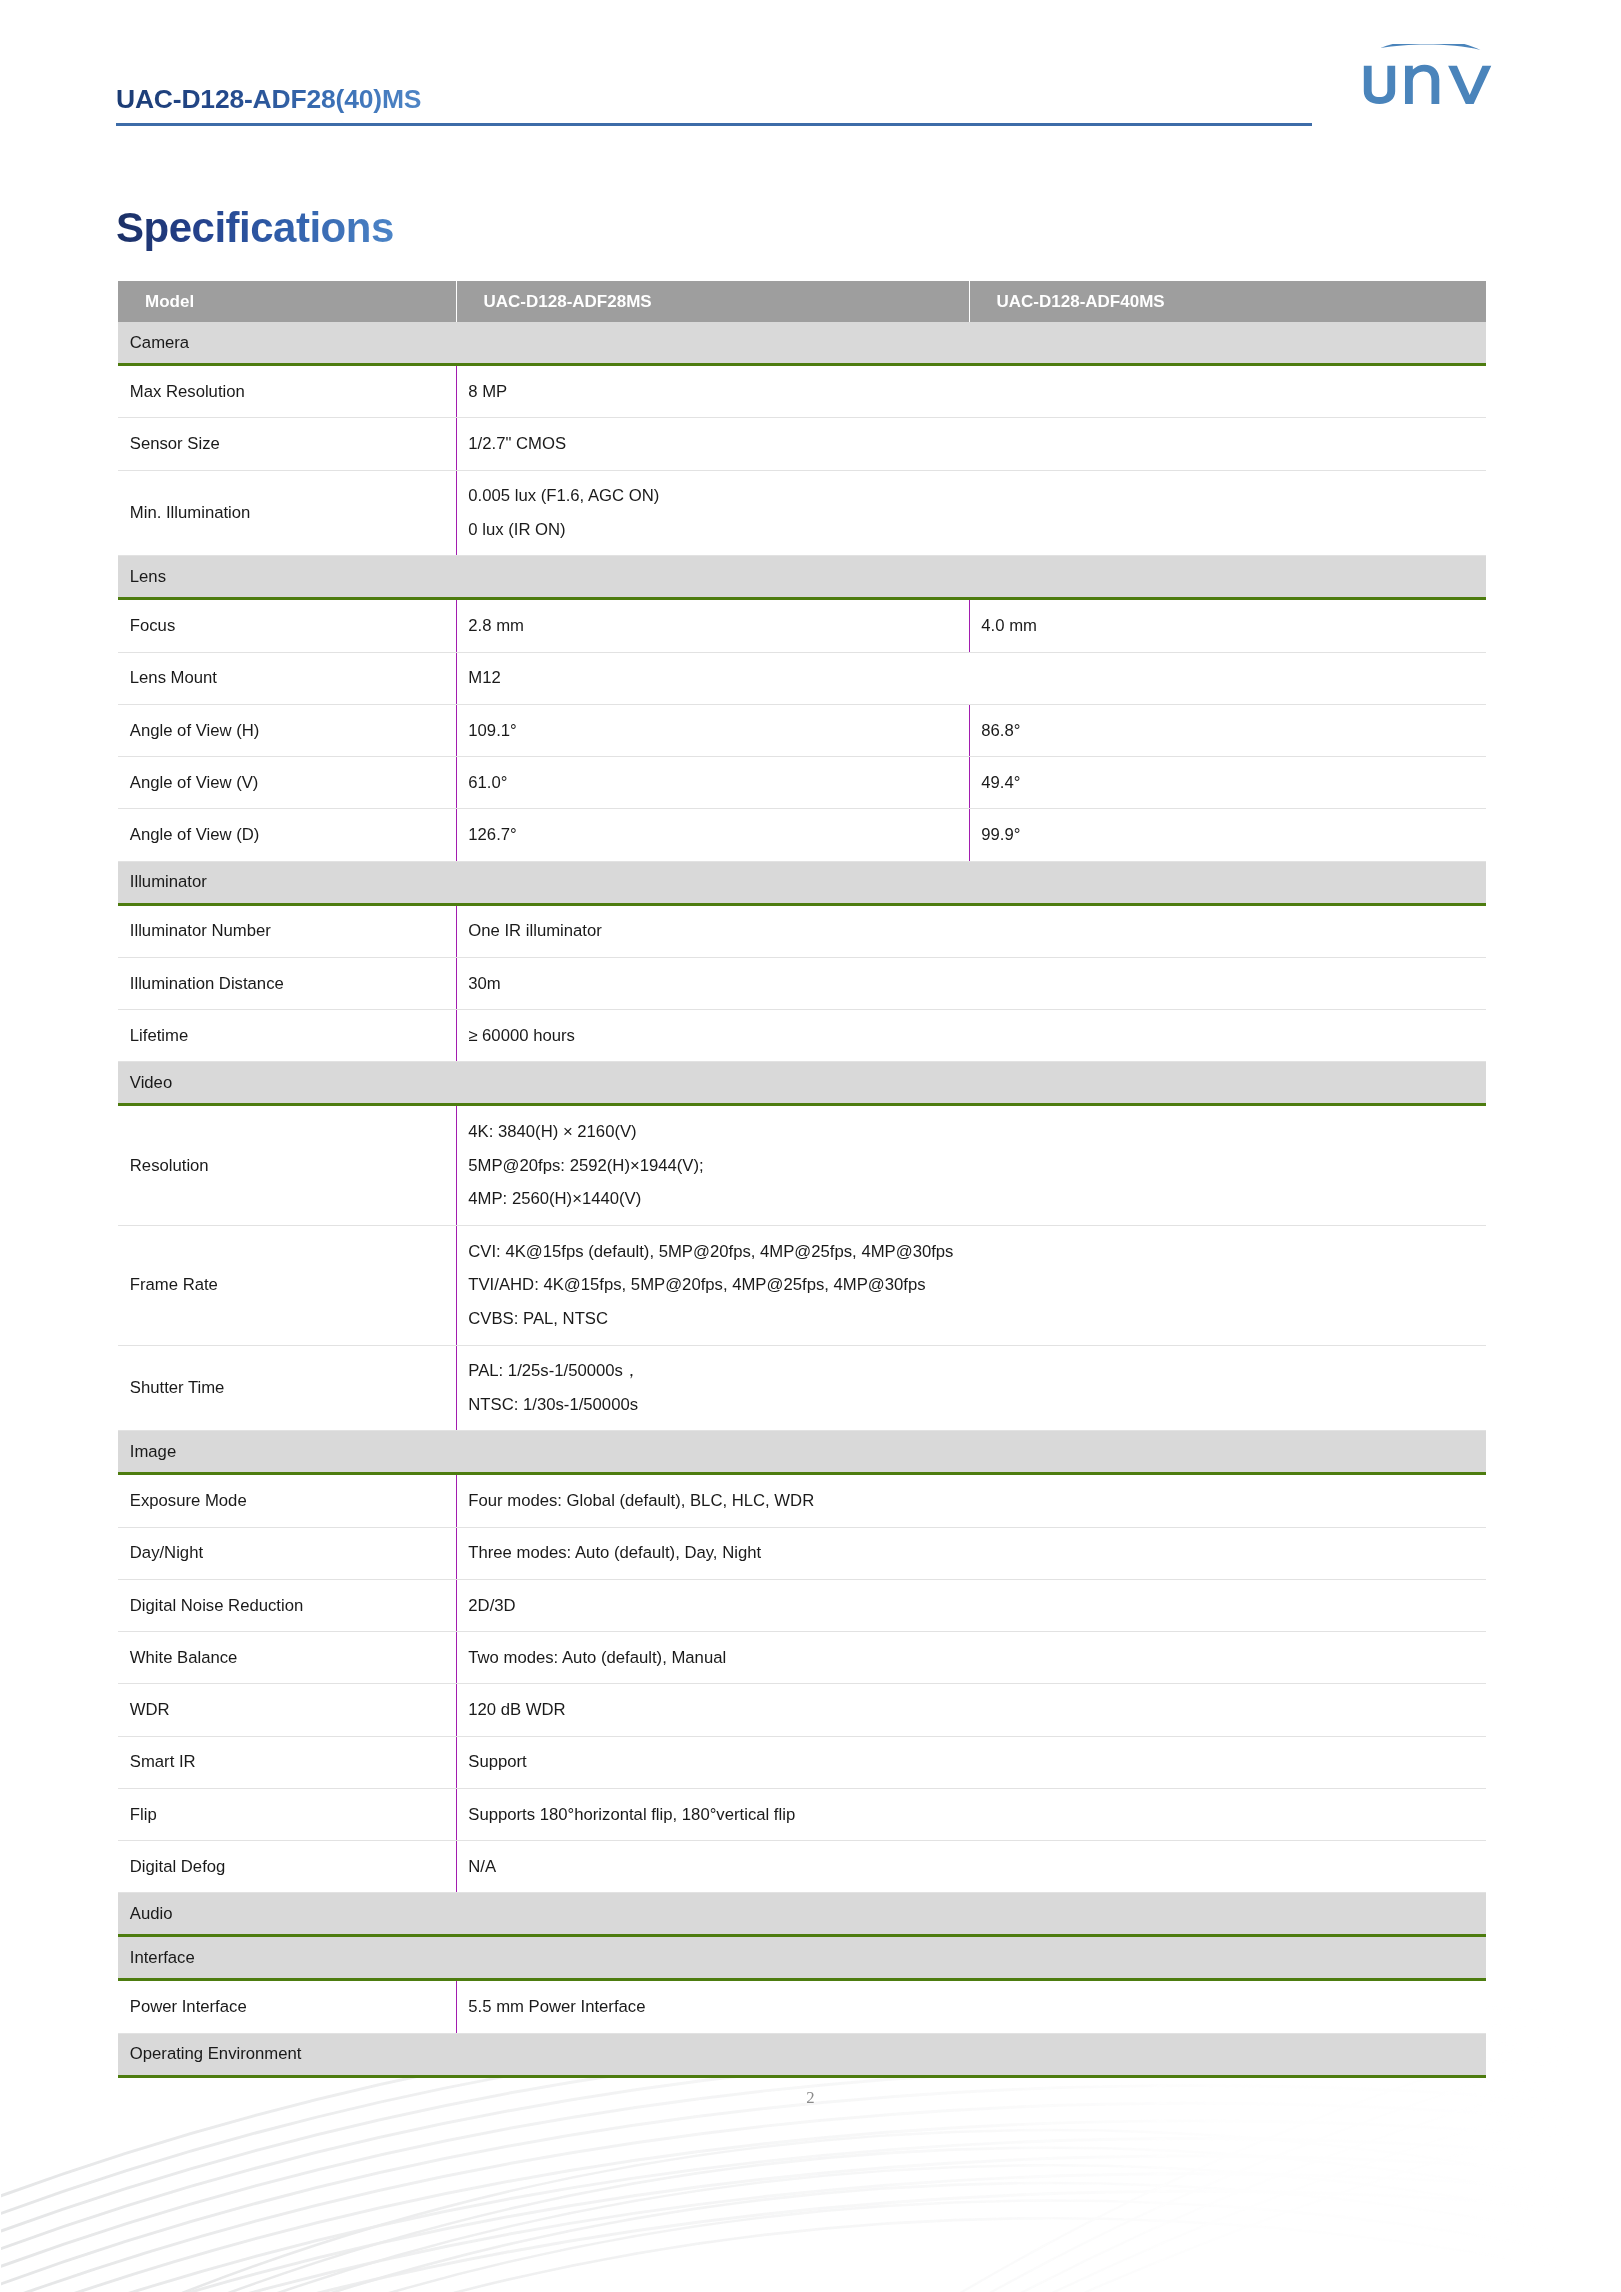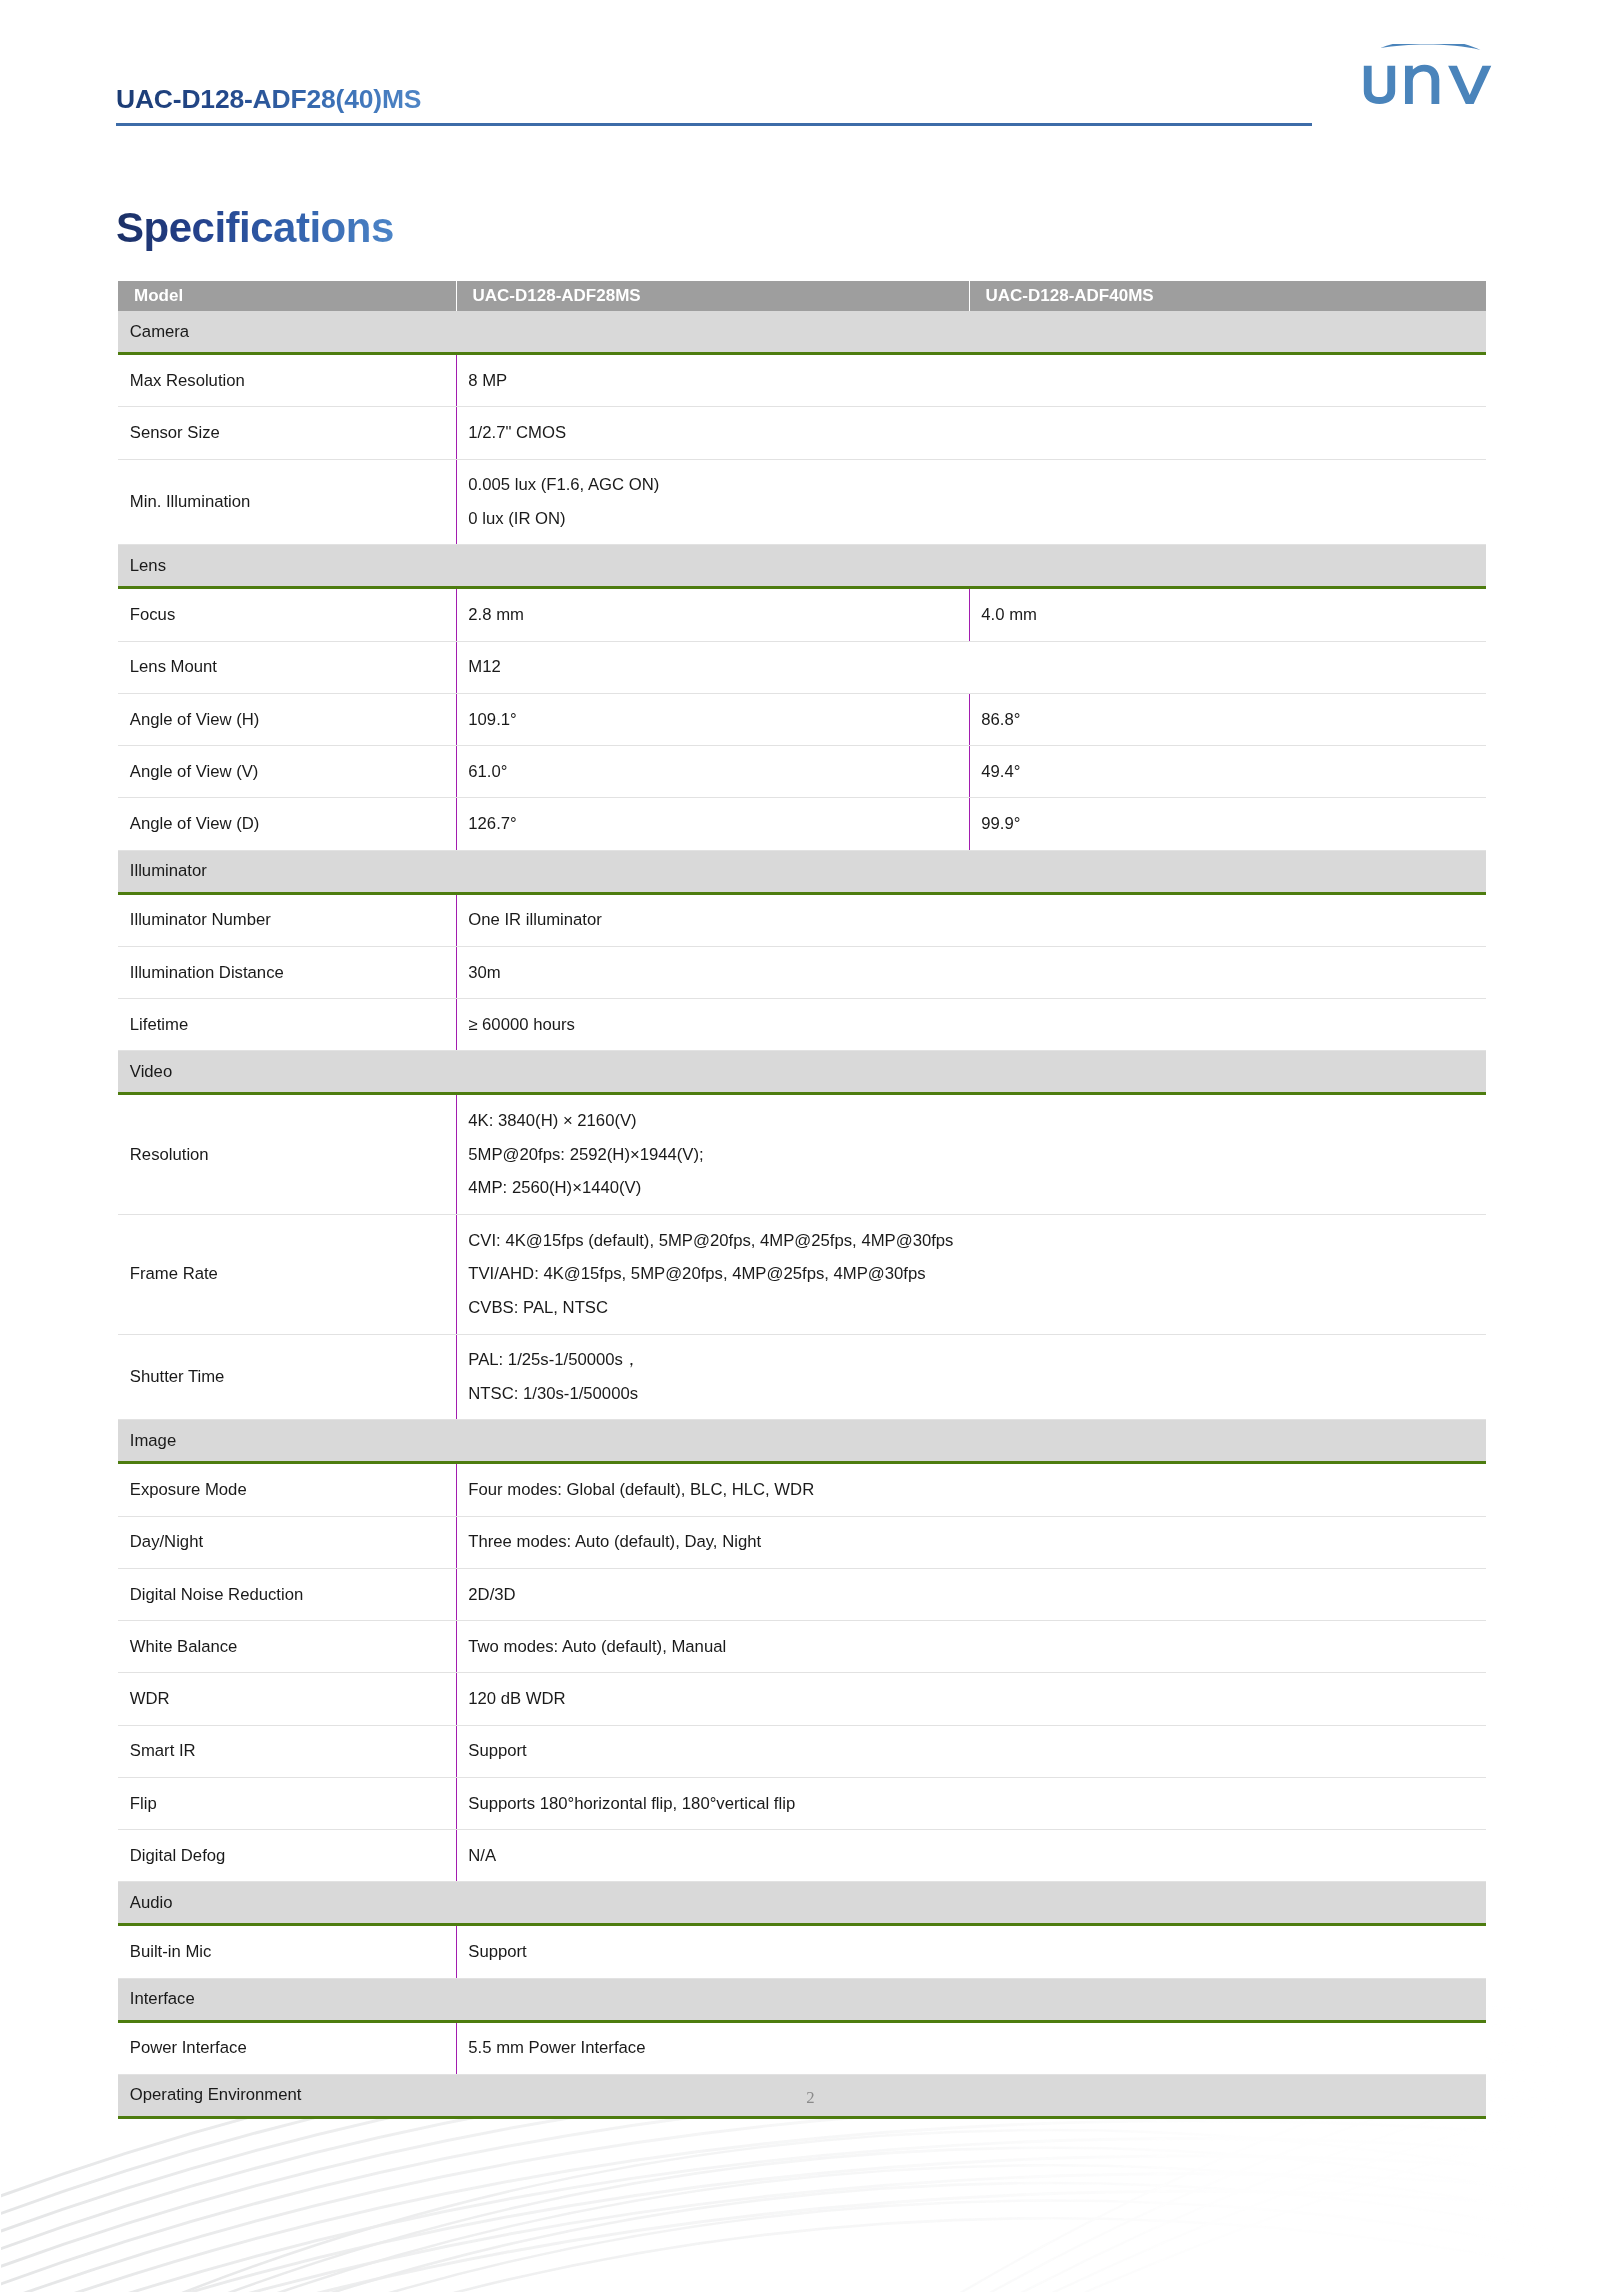--- a/index.html
+++ b/index.html
@@ -109,22 +109,22 @@
     text-align: left;
     font-weight: normal;
   }
 
   
   tr.thead-row th {
     background: #9e9e9e;
     color: #ffffff;
     font-weight: bold;
     font-size: 17px;
-    height: 30px;
-    padding: 0 16px;
+    height: 41px;
+    padding: 0 27px;
     border-right: 1px solid #ffffff;
   }
   tr.thead-row th:last-child { border-right: none; }
 
   
   tr.section-row td {
     background: #d9d9d9;
     height: 41px;
     padding: 0 11.8px;
     font-size: 16.7px;
@@ -412,26 +412,20 @@
         </tr>
         <tr class="data-row">
           <td class="label-cell">Digital Defog</td>
           <td class="value-cell" colspan="2">
             <span class="multiline-line">N/A</span>
           </td>
         </tr>
         <tr class="section-row">
           <td colspan="3">Audio</td>
         </tr>
-        <tr class="data-row">
-          <td class="label-cell">Built-in Mic</td>
-          <td class="value-cell" colspan="2">
-            <span class="multiline-line">Support</span>
-          </td>
-        </tr>
         <tr class="section-row">
           <td colspan="3">Interface</td>
         </tr>
         <tr class="data-row">
           <td class="label-cell">Power Interface</td>
           <td class="value-cell" colspan="2">
             <span class="multiline-line">5.5 mm Power Interface</span>
           </td>
         </tr>
         <tr class="section-row">

